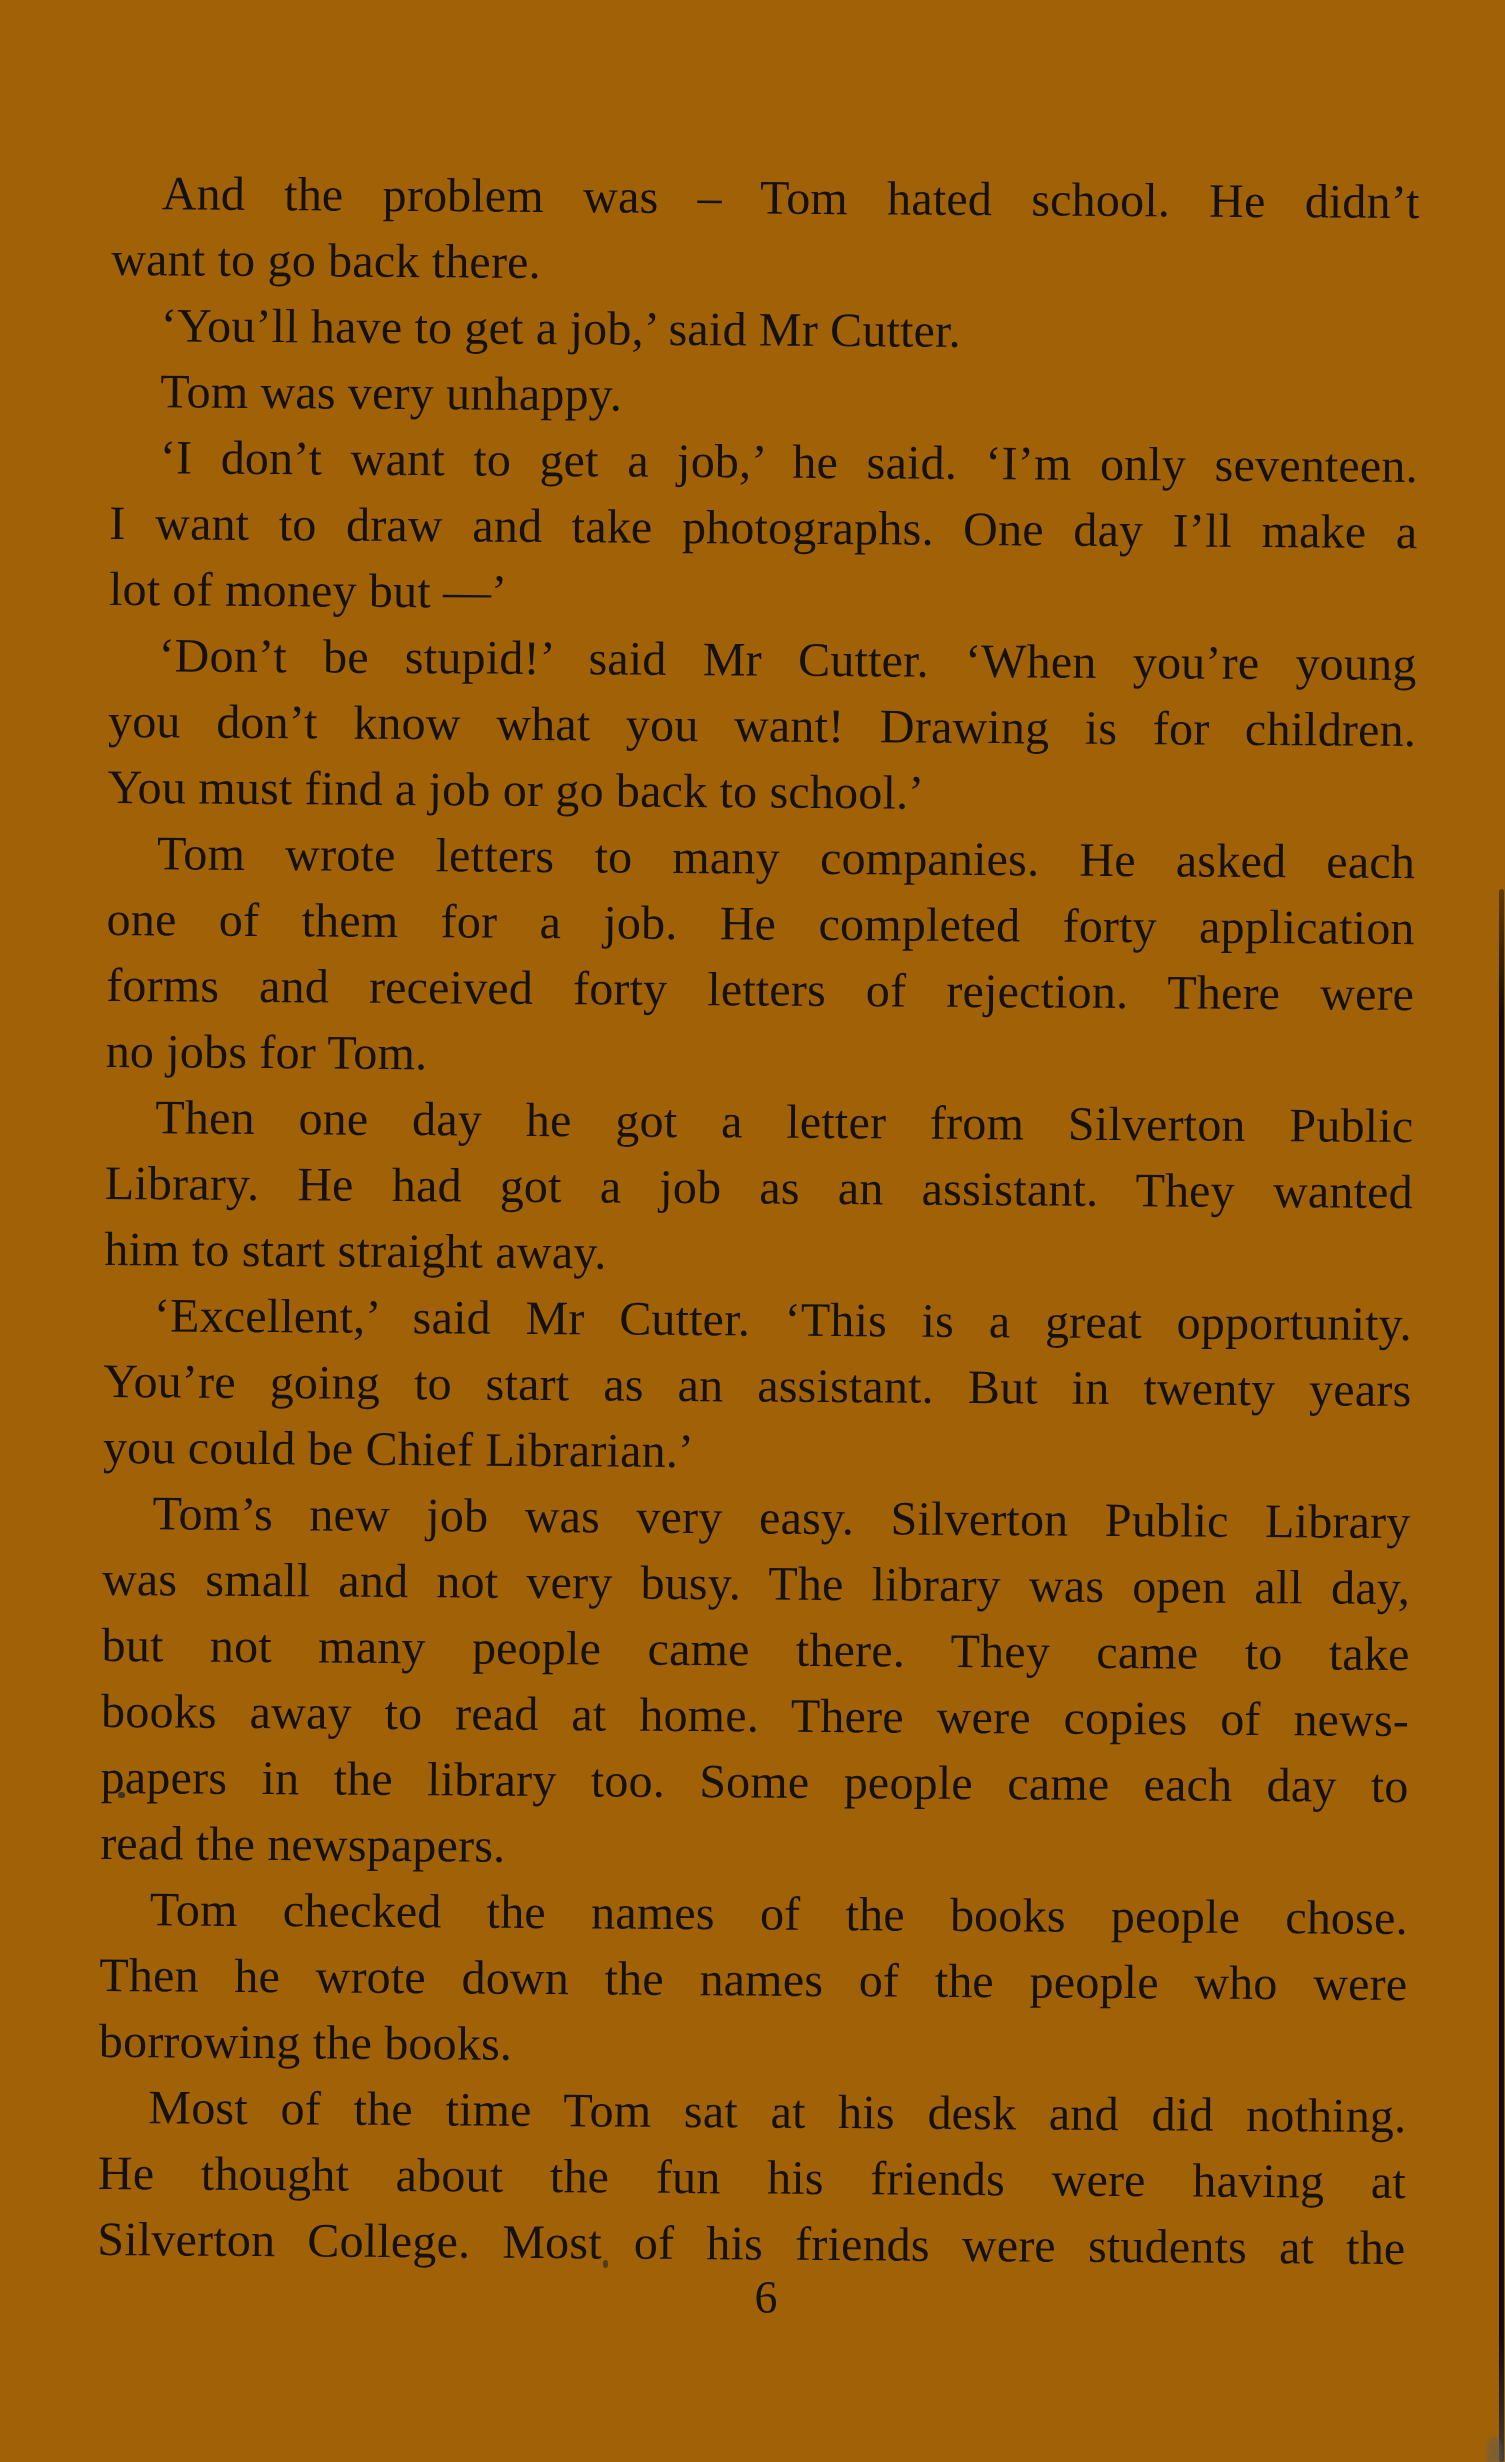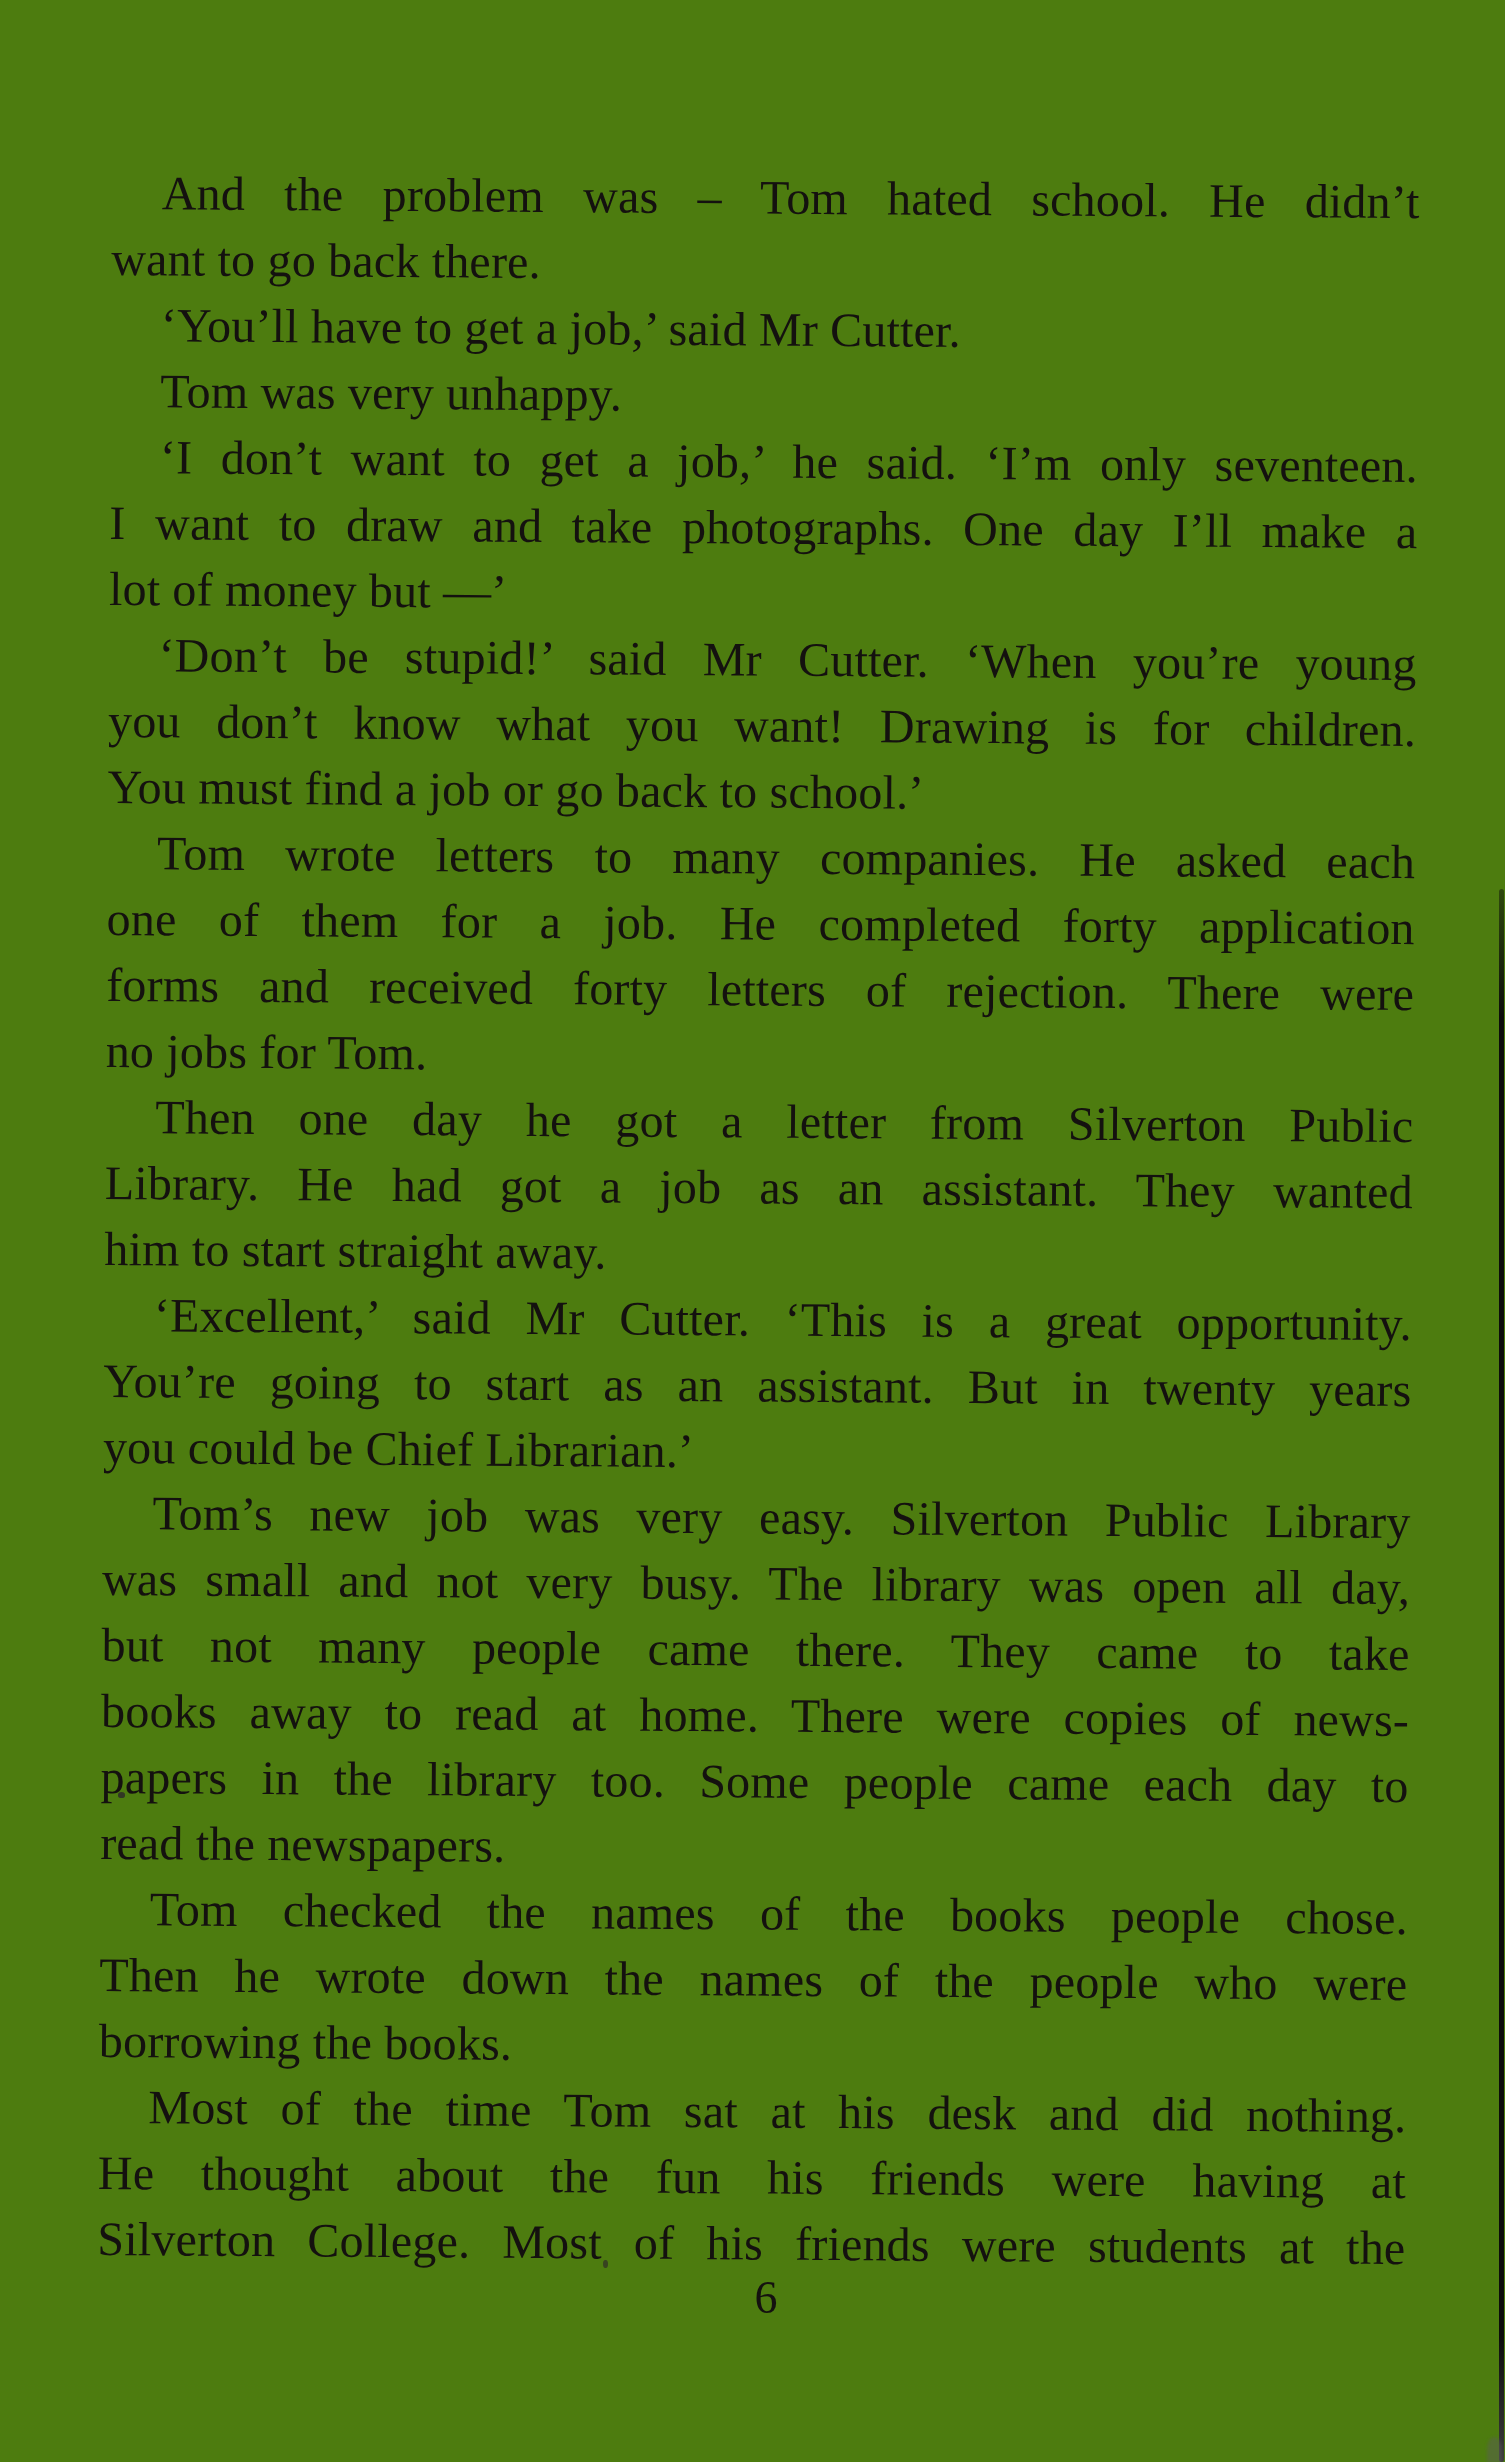--- a/index.html
+++ b/index.html
@@ -10,21 +10,21 @@
   body {
     width: 1505px;
     height: 2462px;
     position: relative;
     overflow: hidden;
     font-family: "Liberation Serif", "DejaVu Serif", serif;
   }
   .page {
     position: absolute;
     inset: 0;
-    background: #4d7c0f;
+    background: #a16207;
     overflow: hidden;
   }
   .text-block {
     position: absolute;
     left: 112px;
     top: 160px;
     width: 1308px;
     color: #14110f;
     font-size: 48px;
     line-height: 66px;

